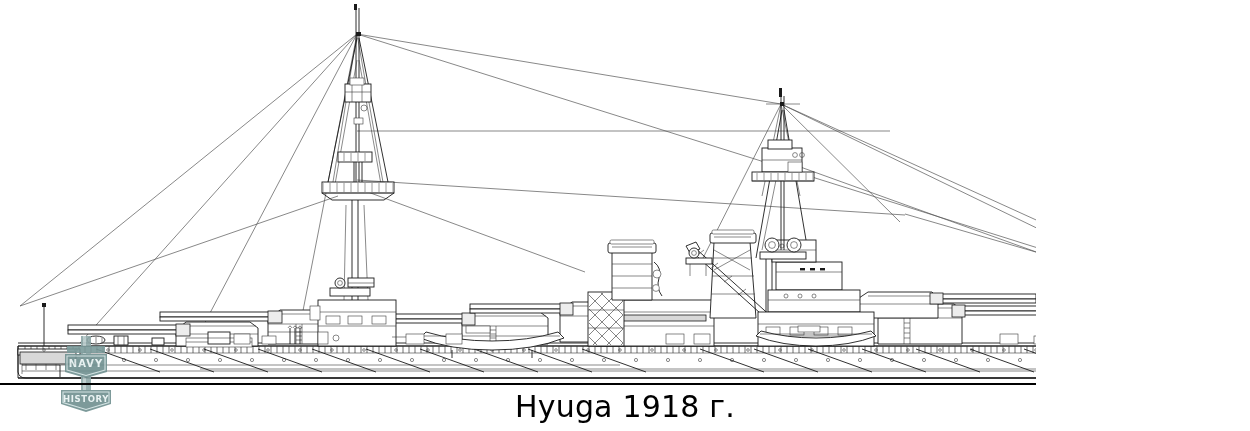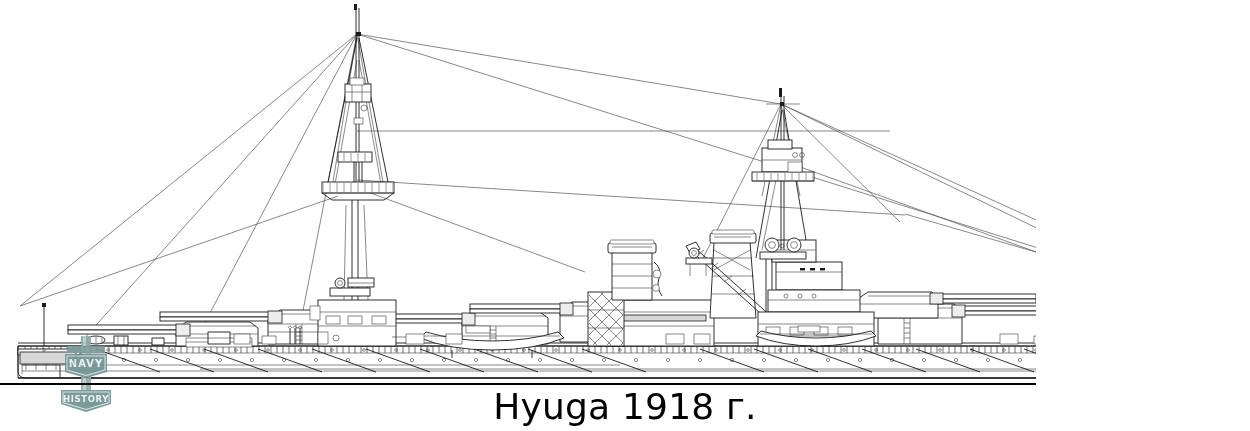--- a/index.html
+++ b/index.html
@@ -30,21 +30,21 @@
     left: 0;
     top: 382px;
     width: 1250px;
     height: 49px;
     display: flex;
     align-items: center;
     justify-content: center;
   }
   .caption-text {
     font-family: "DejaVu Sans", "Liberation Sans", sans-serif;
-    font-size: 36px;
+    font-size: 30px;
     color: #000000;
     letter-spacing: 0.2px;
     line-height: 1;
     white-space: nowrap;
   }
   .separator-line {
     position: absolute;
     left: 0;
     top: 383px;
     width: 1250px;

